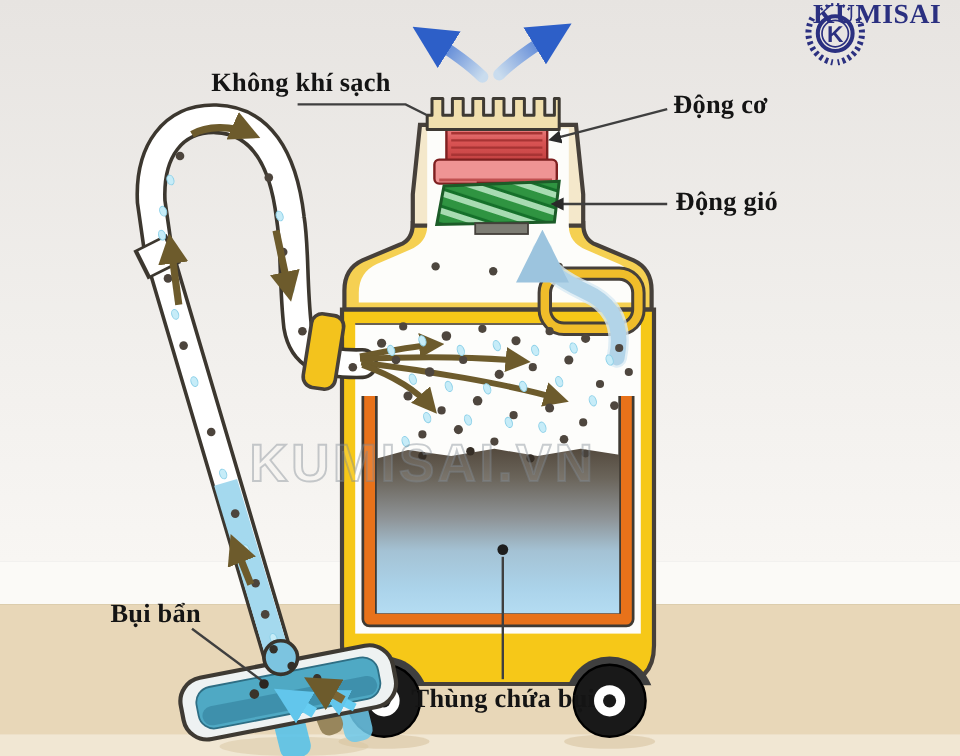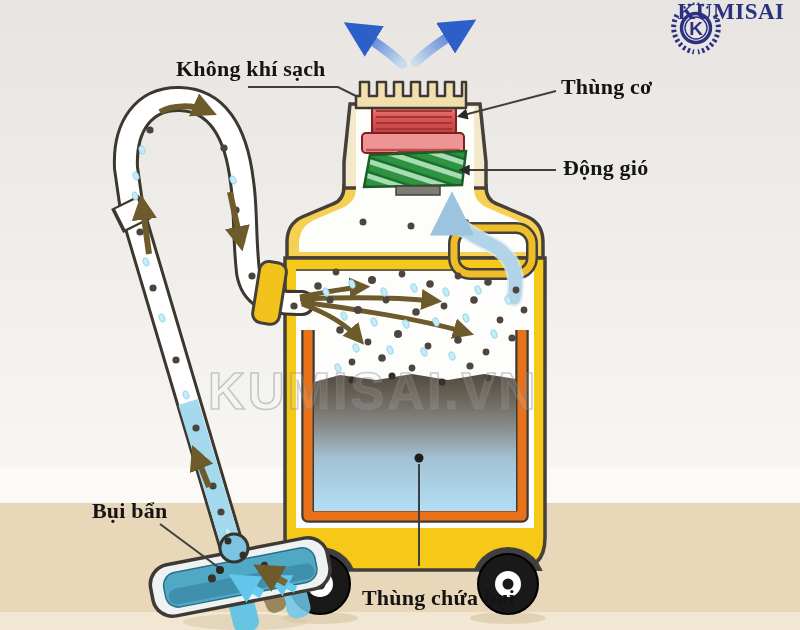--- a/index.html
+++ b/index.html
@@ -3,21 +3,21 @@
 <meta charset="utf-8">
 <style>
   html,body{margin:0;padding:0;background:#dddddd;}
   .scene{position:relative;width:800px;height:630px;overflow:hidden;
          font-family:"Liberation Serif","DejaVu Serif",serif;}
   .scene svg{position:absolute;left:0;top:0;z-index:1;}
   .diagram-label{position:absolute;z-index:3;font-weight:bold;font-size:22px;
          color:#141414;white-space:nowrap;letter-spacing:0.2px;}
   .watermark{position:absolute;z-index:2;left:208px;top:362px;
          font-family:"Liberation Sans","DejaVu Sans",sans-serif;
-         font-weight:bold;font-size:51px;letter-spacing:3px;
+         font-weight:bold;font-size:44px;letter-spacing:3px;
          color:rgba(255,255,255,0.10);
          -webkit-text-stroke:1.6px rgba(126,136,146,0.42);}
   .brand{position:absolute;z-index:3;left:664px;top:2px;width:134px;text-align:center;}
   .brand-text{font-family:Liberation Serif, serif;
          font-weight:bold;font-size:23px;letter-spacing:0.5px;color:#2b3080;margin-top:-3px;}
 </style>
 </head>
 <body>
 
 <div class="scene">
@@ -294,24 +294,24 @@
     <path d="M160,524 L218,567"></path>
     <path d="M419,464 L419,566"></path>
   </g>
   <circle cx="220" cy="570" r="4" fill="#2c2620"></circle>
   <circle cx="419" cy="458" r="4.5" fill="#1d1d1d"></circle>
 </svg>
 
 <div class="watermark">KUMISAI.VN</div>
 
 <div class="diagram-label" style="left:176px;top:56px;">Không khí sạch</div>
-<div class="diagram-label" style="left:561px;top:74px;">Thùng cơ</div>
+<div class="diagram-label" style="left:561px;top:74px;">Động cơ</div>
 <div class="diagram-label" style="left:563px;top:155px;">Động gió</div>
 <div class="diagram-label" style="left:92px;top:498px;">Bụi bẩn</div>
-<div class="diagram-label" style="left:362px;top:569px;margin-top:16px;">Thùng chứa bụi</div>
+<div class="diagram-label" style="left:343px;top:569px;">Thùng chứa bụi</div>
 
 <div class="brand">
   <svg width="64" height="56" viewBox="0 0 64 56">
     <g stroke="#2b3080" fill="none">
       <path d="M13,13 A25,25 0 0,0 30,50" stroke-width="5" stroke-dasharray="2.5,2.6"></path>
       <path d="M51,13 A25,25 0 0,1 34,50" stroke-width="5" stroke-dasharray="2.5,2.6"></path>
       <path d="M20,6 A19,19 0 0,1 44,6" stroke-width="2.6" stroke-dasharray="1.8,3"></path>
       <circle cx="32" cy="26" r="14.5" stroke-width="3.4"></circle>
       <circle cx="32" cy="26" r="11" stroke-width="1.4"></circle>
     </g>

